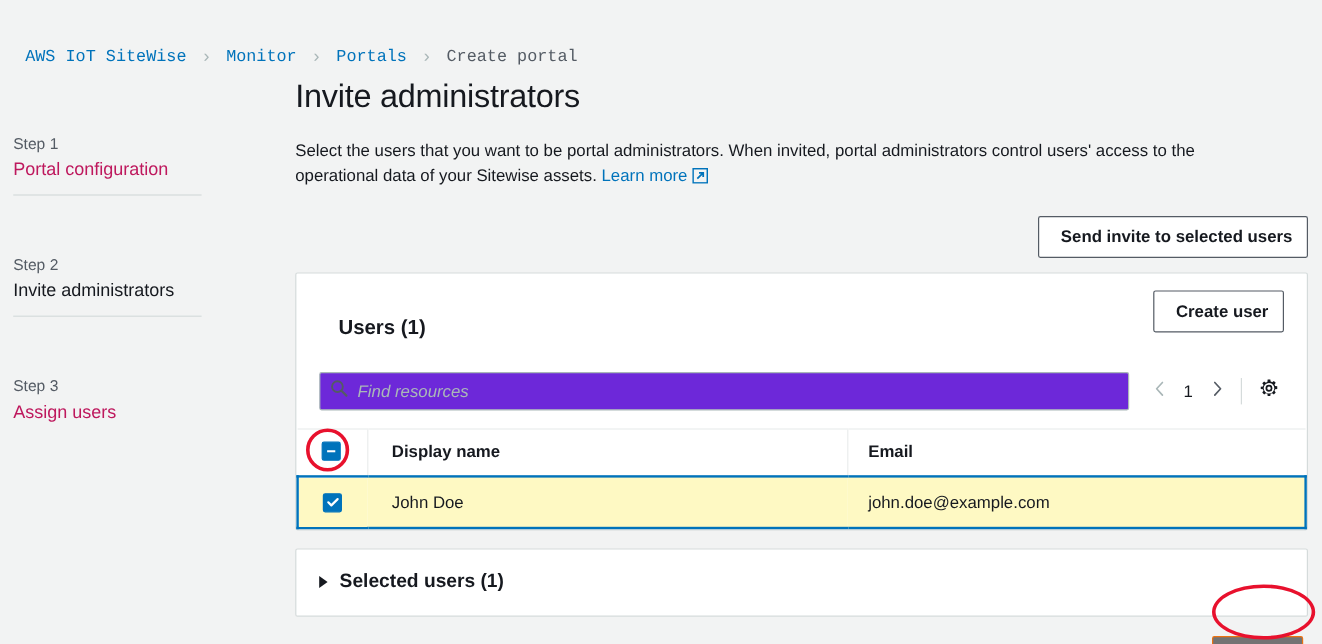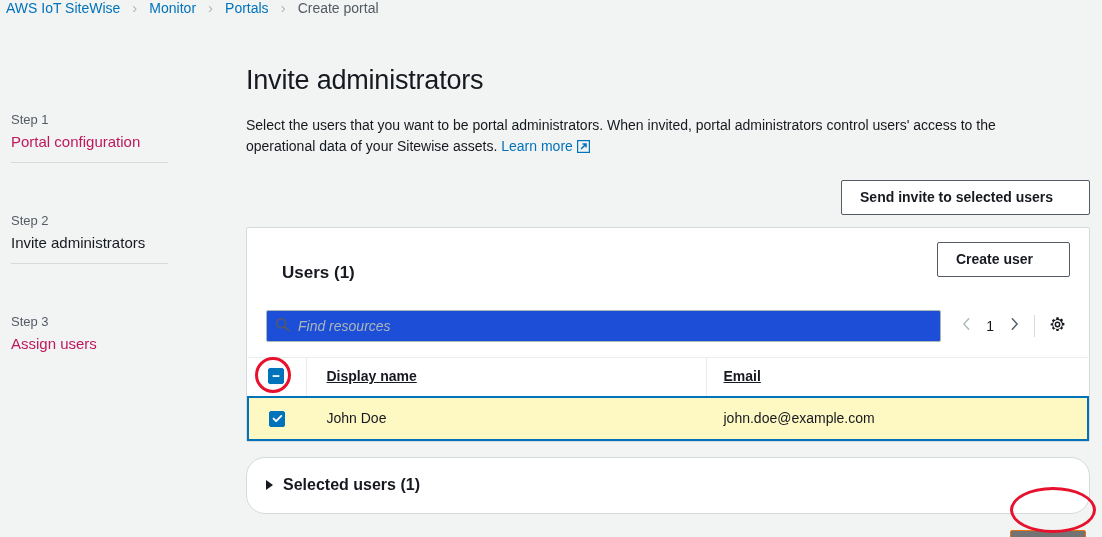--- a/index.html
+++ b/index.html
@@ -11,23 +11,24 @@
     font-family: "Liberation Sans", sans-serif;
     color: #16191f;
     overflow: hidden;
     position: relative;
   }
 
   
   #breadcrumb {
     height: 56px;
     display: flex;
-    align-items: flex-start;
-    padding-left: 6px;
-    font-size: 14px;
+    align-items: flex-end;
+    padding-left: 21px;
+    font-size: 14px;
+    font-family: Liberation Mono, monospace;
   }
   .crumb-link {
     color: #0073bb;
     text-decoration: none;
     font-size: 14px;
     white-space: nowrap;
   }
   .crumb-current {
     color: #545b64;
     font-size: 14px;
@@ -111,21 +112,21 @@
     font-weight: bold;
     border-radius: 2px;
     cursor: pointer;
     white-space: nowrap;
     line-height: 1;
   }
   .btn-normal {
     background: #ffffff;
     border: 1px solid #545b64;
     color: #16191f;
-    padding: 9px 36px 10px 18px;
+    padding: 9px 12px 10px 18px;
   }
   .btn-primary {
     background: #737373;
     border: 1px solid #ec7211;
     color: #ffffff;
     padding: 9px 22px 10px 22px;
   }
   .btn-link {
     background: transparent;
     border: none;
@@ -170,21 +171,21 @@
     align-items: center;
     padding: 6px 19px 15px 19px;
   }
   .search-box {
     flex: 1 1 auto;
     display: flex;
     align-items: center;
     height: 32px;
     border: 1px solid #aab7b8;
     border-radius: 2px;
-    background: #1d4ed8;
+    background: #6d28d9;
     padding: 0 8px;
     text-align: right;
   }
   .search-text {
     font-size: 14px;
     color: #aab7b8;
     font-style: italic;
     margin-left: 8px;
   }
   .pager {
@@ -228,21 +229,20 @@
     table-layout: fixed;
   }
   table.users-table th {
     text-align: left;
     font-size: 14px;
     font-weight: bold;
     color: #16191f;
     padding: 9px 0 12px 0;
     border-top: 1px solid #eaeded;
     vertical-align: middle;
-    text-decoration: underline;
   }
   th.col-check, td.col-check {
     width: 58px;
     padding-left: 20px !important;
     position: relative;
   }
   th.col-name, td.col-name {
     width: 400px;
     padding-left: 20px !important;
     border-left: 1px solid #eaeded;
@@ -280,21 +280,20 @@
   }
   .cbox.checked, .cbox.indet {
     background: #0073bb;
     border: 1px solid #0073bb;
   }
 
   
   #selected-panel {
     margin-top: 15px;
     padding: 18px 19px 19px 19px;
-    border-radius: 19px;
   }
   .expander {
     display: flex;
     align-items: center;
     cursor: pointer;
   }
   .tri {
     width: 0; height: 0;
     border-left: 7px solid #16191f;
     border-top: 5px solid transparent;

